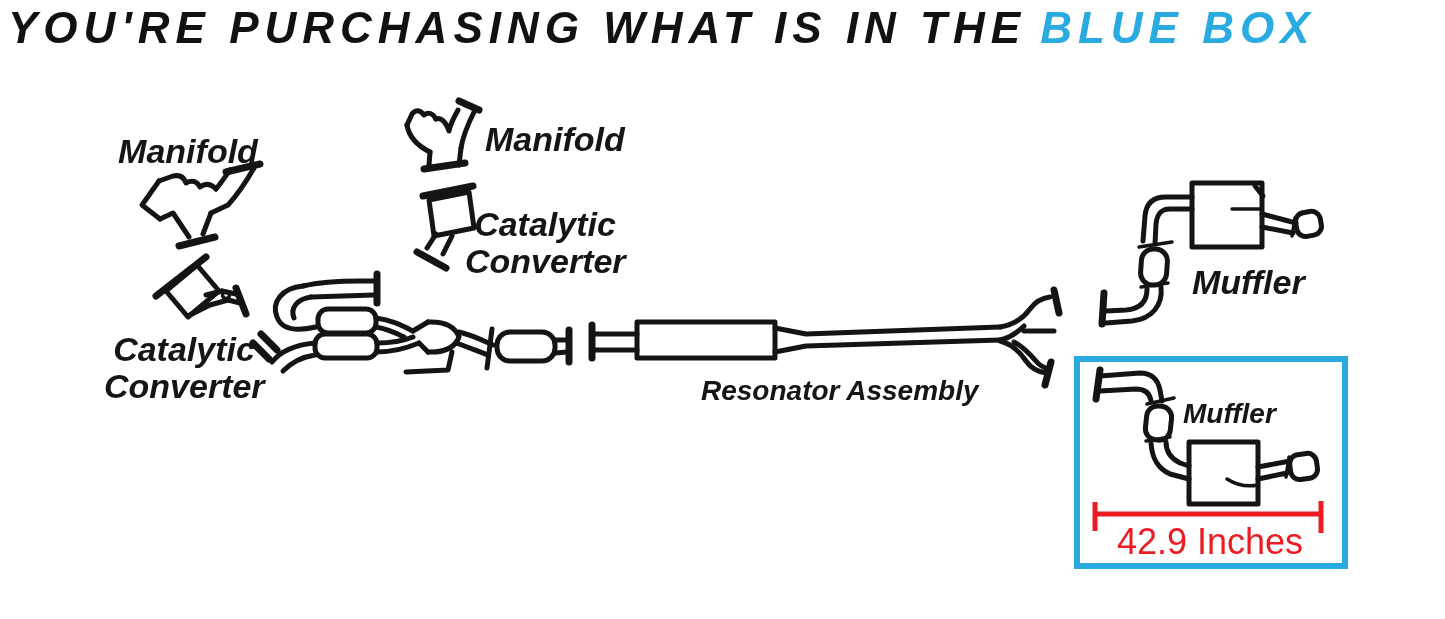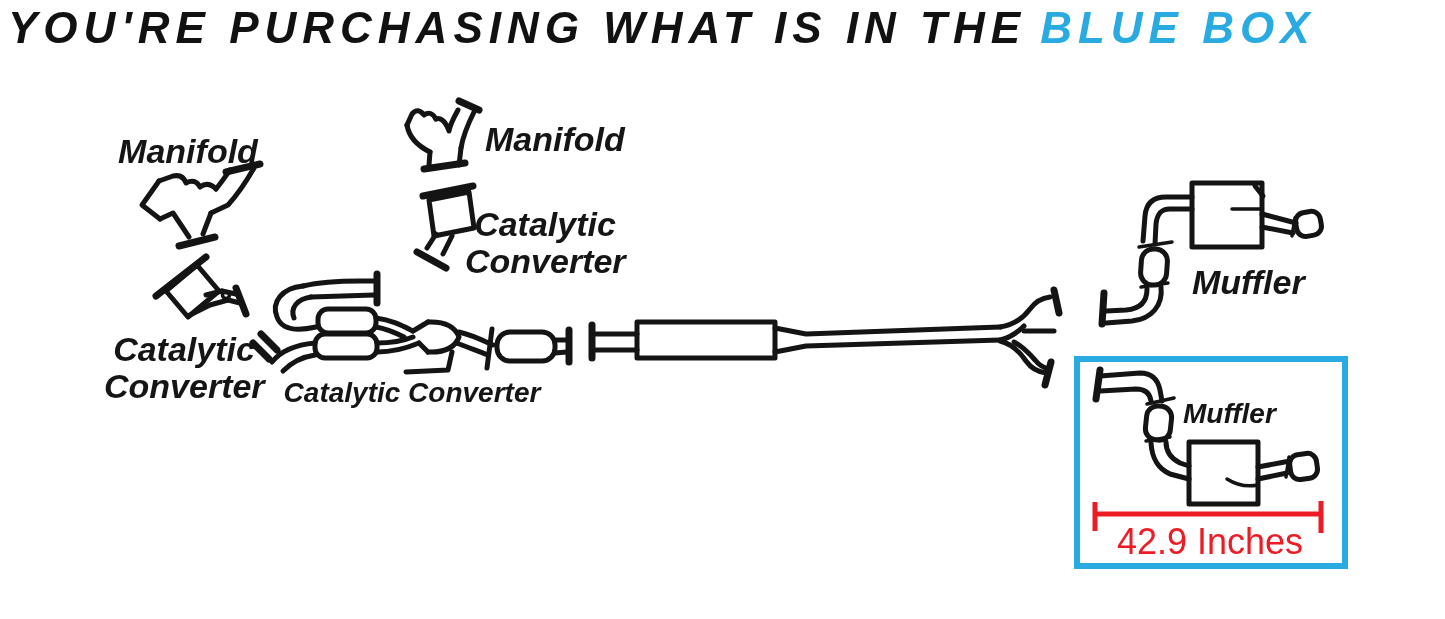--- a/index.html
+++ b/index.html
@@ -173,22 +173,22 @@
   <div class="lbl center" style="left:104px; top:331px; width:160px;">
     <div>Catalytic</div>
     <div>Converter</div>
   </div>
 
   <div class="lbl center" style="left:465px; top:206px; width:160px;">
     <div>Catalytic</div>
     <div>Converter</div>
   </div>
 
-  <div class="lbl big center" style="left:282px; top:378px; width:260px;">Catalytic Converter</div>
 
+  <div class="lbl big center" style="left:701px; top:376px; width:260px;">Resonator Assembly</div>
 
   <div class="lbl" style="left:1192px; top:264px;">Muffler</div>
 
   <div class="lbl big" style="left:1183px; top:399px;">Muffler</div>
 
   <div class="dim-text">42.9 Inches</div>
 
 </div>
 
 </body></html>

